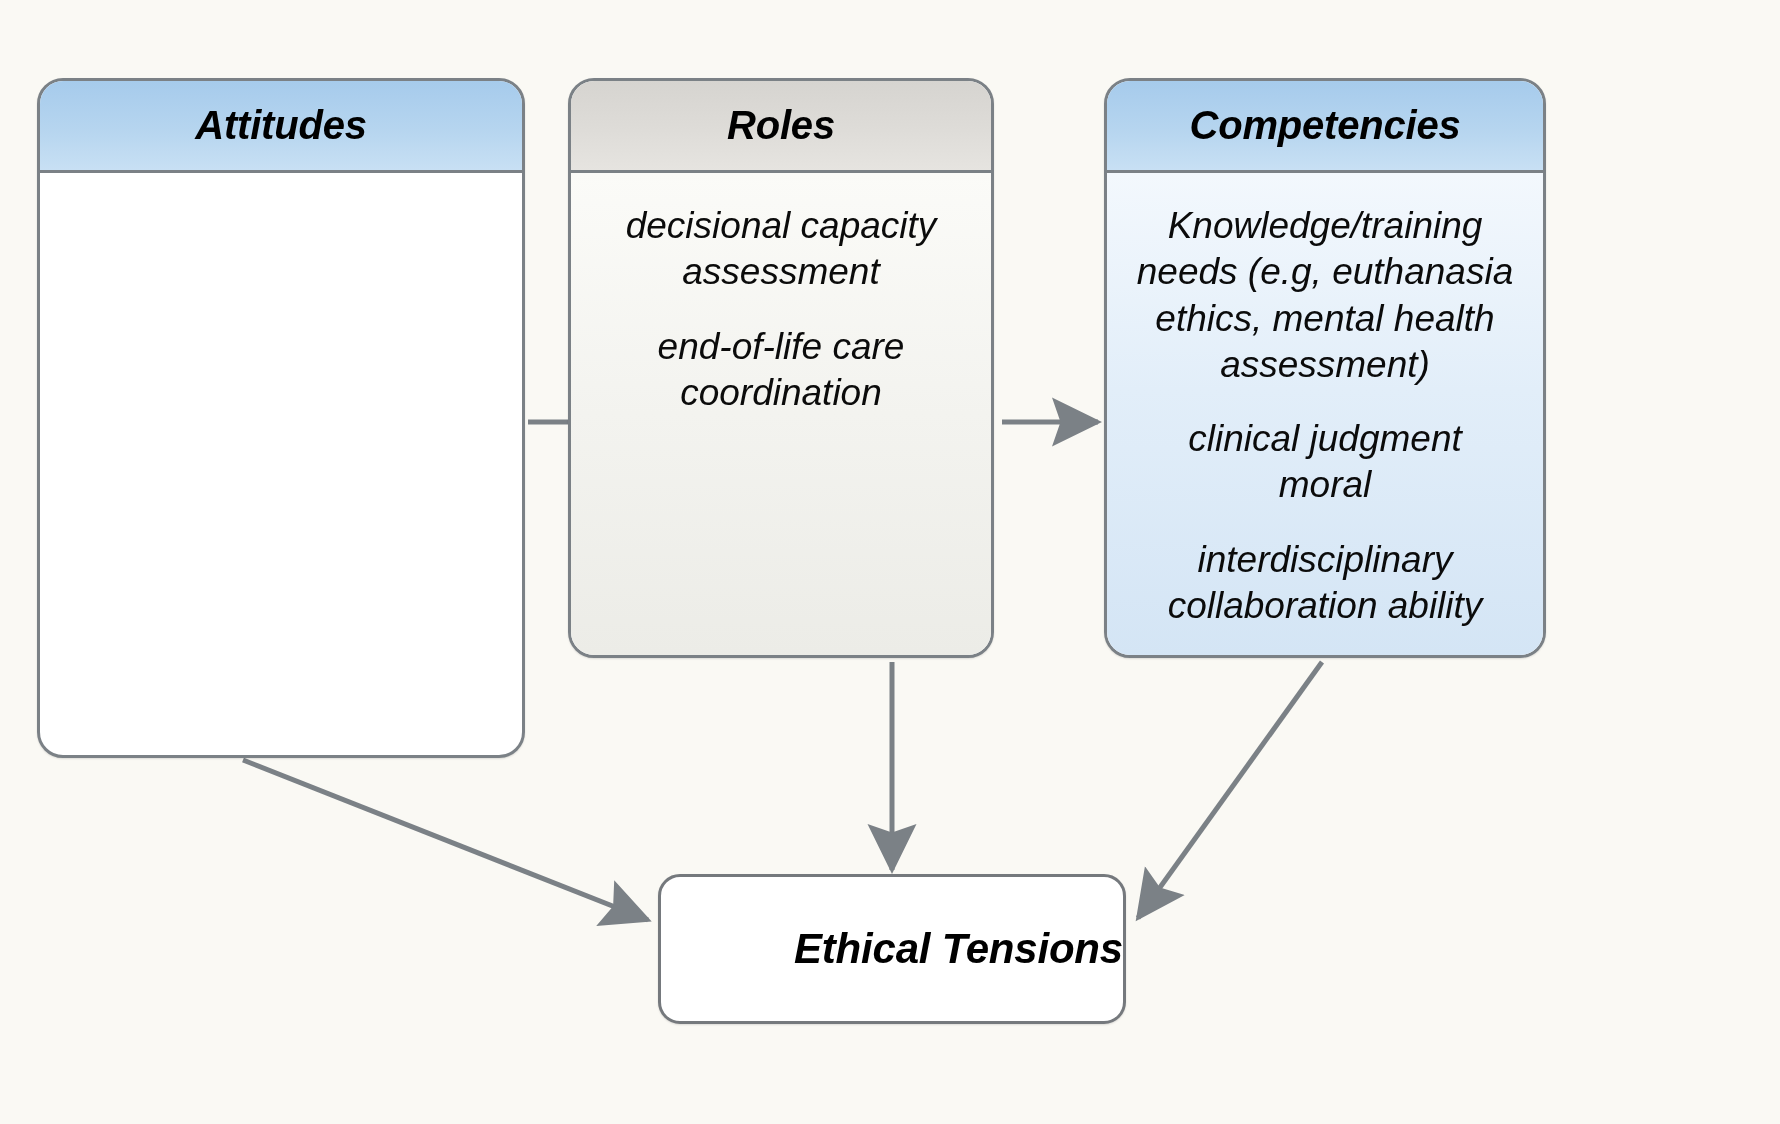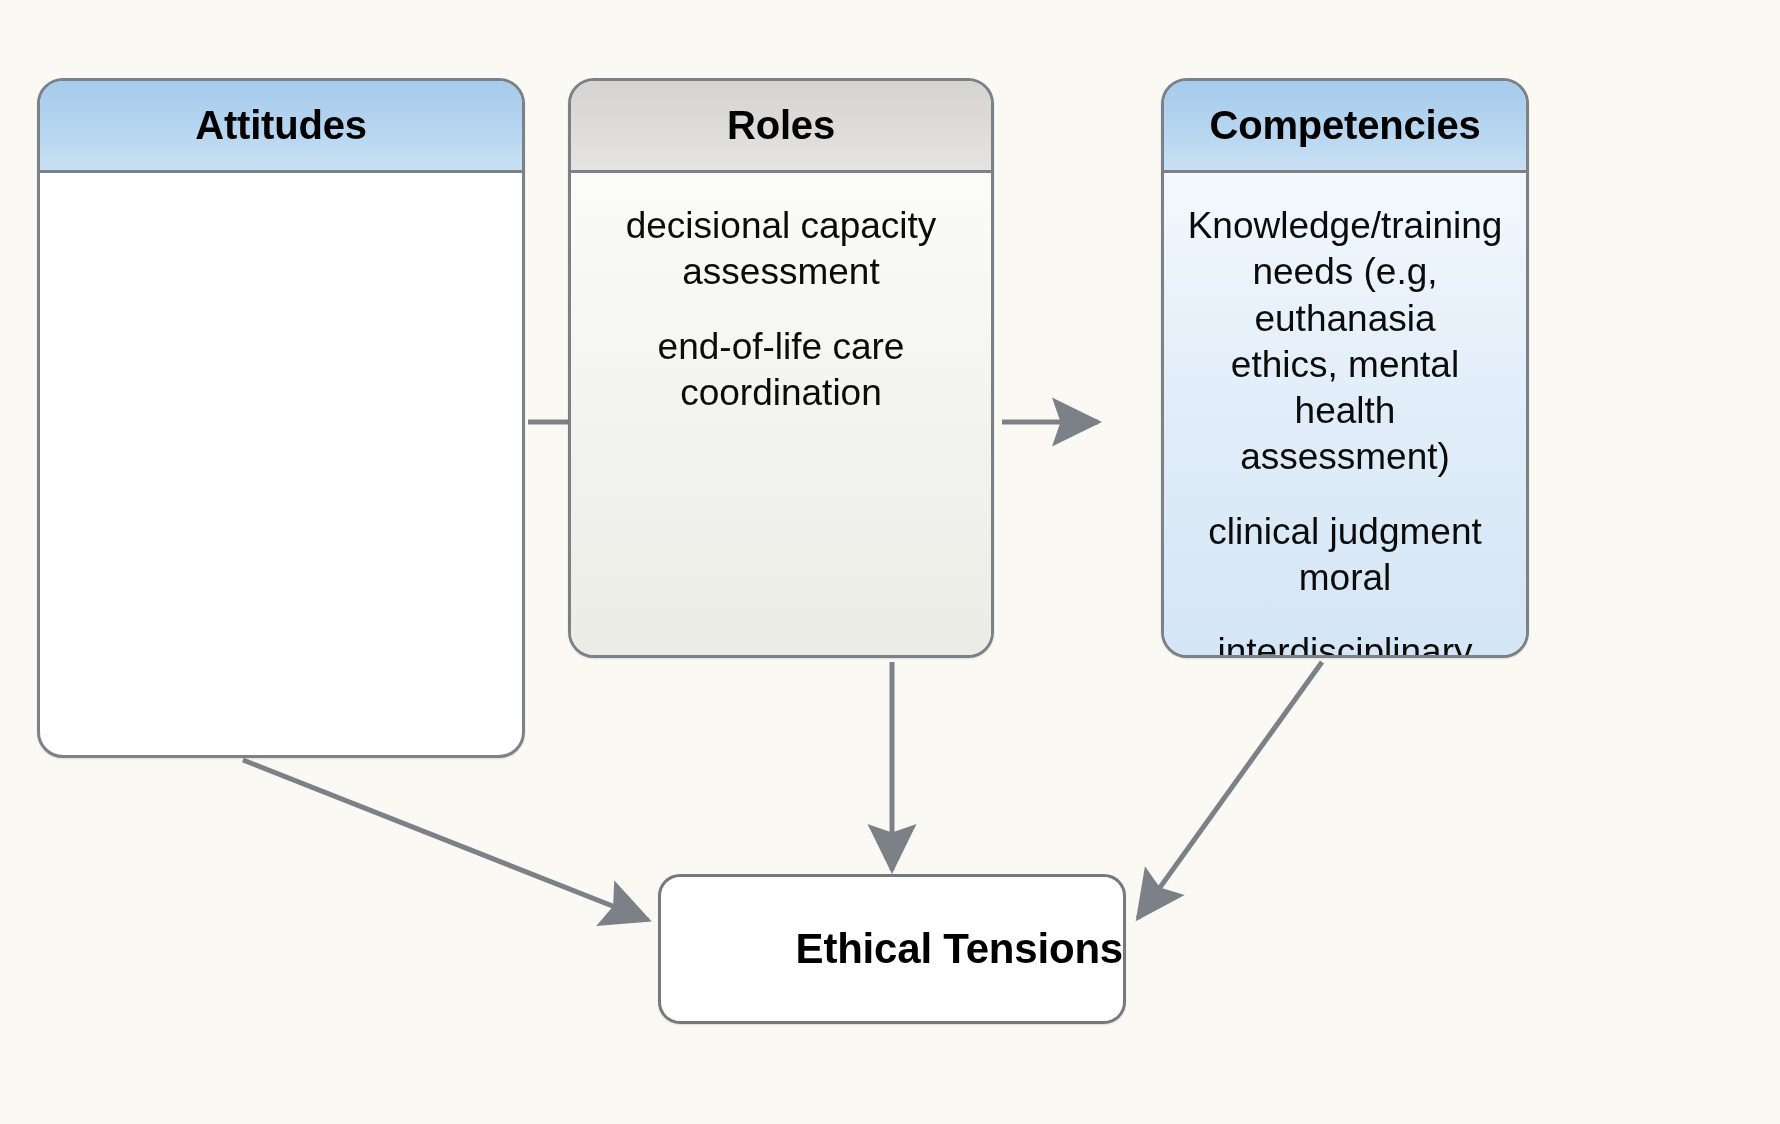--- a/index.html
+++ b/index.html
@@ -29,20 +29,21 @@
 
   
   .card {
     position: absolute;
     box-sizing: border-box;
     border: 3px solid #7b8186;
     border-radius: 26px;
     overflow: hidden;
     background: #ffffff;
     box-shadow: 0 1px 2px rgba(0,0,0,0.12);
+    font-style: italic;
   }
   .card-header {
     box-sizing: border-box;
     width: 100%;
     height: 92px;
     display: flex;
     align-items: center;
     justify-content: center;
     border-bottom: 3px solid #7b8186;
     font-size: 40px;
@@ -89,21 +90,21 @@
 
   
   .card.plain {
     background: #ffffff;
     border-color: #75797d;
   }
 
   
   #card-attitudes    { left: 37px;   top: 78px;  width: 488px;  height: 680px; }
   #card-roles        { left: 568px;  top: 78px;  width: 426px;  height: 580px; }
-  #card-competencies { left: 1161px; top: 78px;  width: 368px;  height: 580px; }
+  #card-competencies { left: 1104px; top: 78px;  width: 442px;  height: 580px; }
 
   #card-ethical {
     left: 658px; top: 874px; width: 468px; height: 150px;
     display: flex; align-items: center; justify-content: flex-end;
     border-radius: 22px;
   }
   #card-ethical .ethical-label {
     font-size: 42px;
     font-weight: bold;
     color: #000000;

